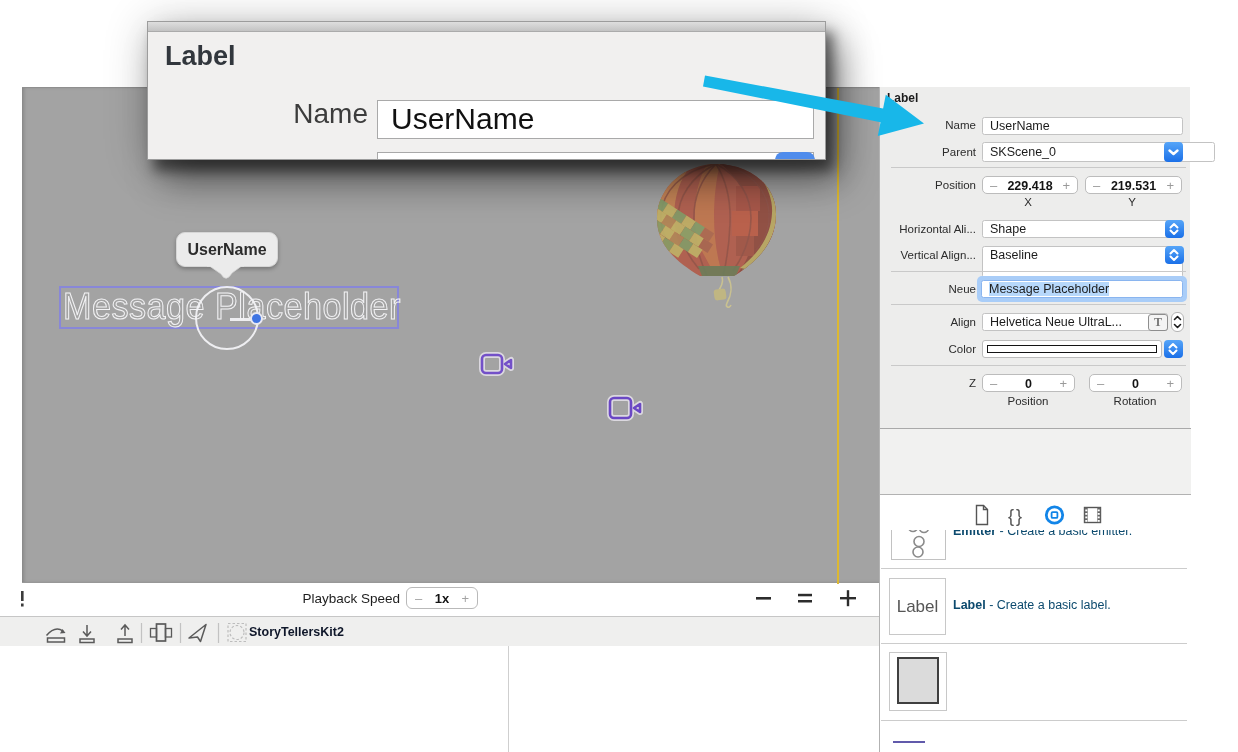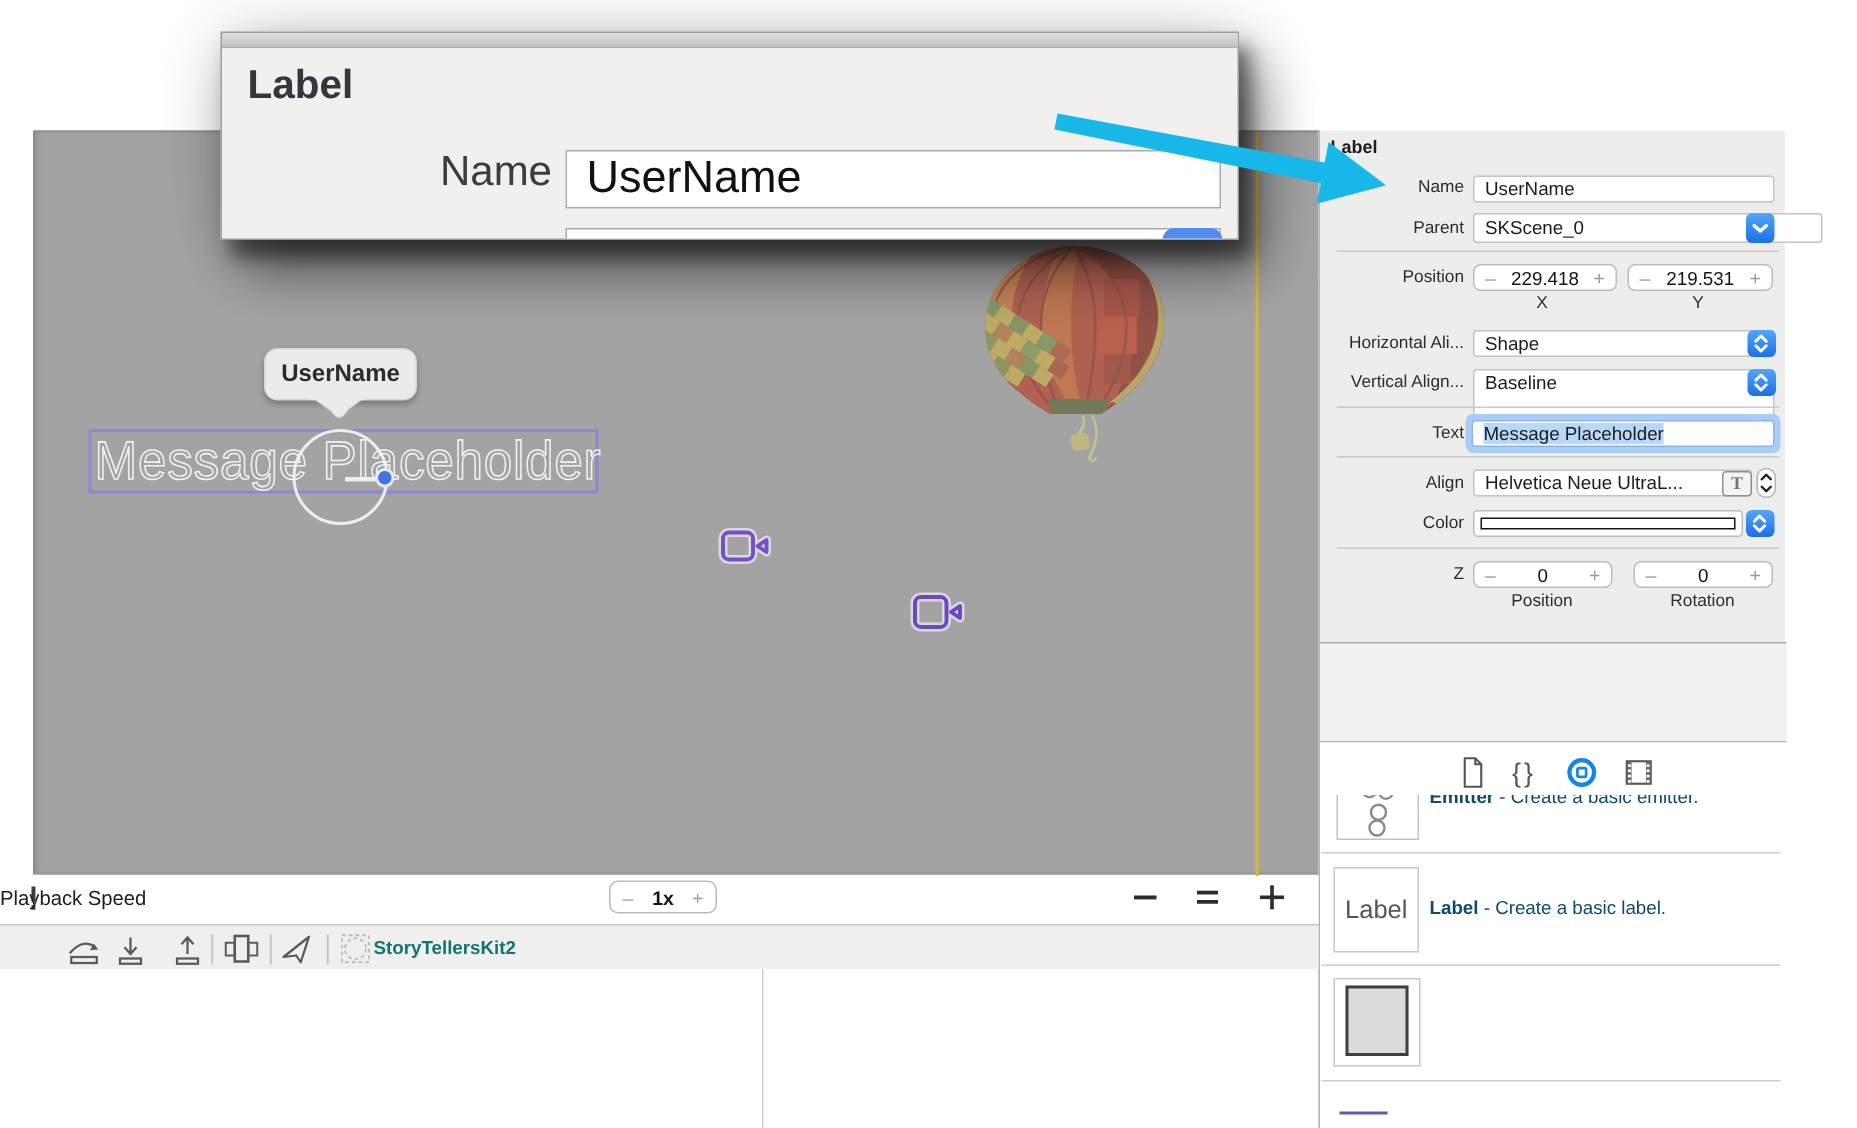--- a/index.html
+++ b/index.html
@@ -34,40 +34,40 @@
   #plabel{left:17px;top:19px;font-size:27px;font-weight:bold;color:#32373d;}
   #pname{left:128px;top:76px;width:92px;text-align:right;font-size:28px;color:#3c3c3c;}
   #pfield1{left:229px;top:78px;width:437px;height:39px;background:#fff;
            border:1.5px solid #a9a9a9;box-sizing:border-box;
            font-size:30px;color:#111;line-height:36px;padding-left:13px;}
   #pfield2{left:229px;top:130px;width:437px;height:30px;background:#fff;
            border:1.5px solid #a9a9a9;box-sizing:border-box;}
   #pbtn2{left:627px;top:130px;width:40px;height:30px;background:#4f8cec;border-radius:8px;}
   
   #playbar{left:0;top:584px;width:879px;height:32px;background:#fff;}
-  #pbspeed{left:0px;top:7px;width:400px;text-align:left;font-size:13.5px;color:#1d1d1d;}
+  #pbspeed{left:0px;top:7px;width:400px;text-align:right;font-size:13.5px;color:#1d1d1d;}
   #pbstep{left:406px;top:3px;width:72px;height:22px;border:1px solid #b9b9b9;border-radius:6px;
           box-sizing:border-box;background:#fff;font-size:13px;}
   #zoomctl{left:740px;top:0px;width:130px;height:32px;}
   #toolbar{left:0;top:616px;width:879px;height:30px;background:#efefee;
            border-top:1px solid #c6c6c6;box-sizing:border-box;}
-  #stk2{left:249px;top:8px;font-size:12.5px;font-weight:bold;color:#0f766e;}
+  #stk2{left:249px;top:8px;font-size:12.5px;font-weight:bold;color:#0f172a;}
   #vline{left:508px;top:646px;width:1px;height:106px;background:#cfcfcf;}
   
   #panel{left:879px;top:87px;width:311px;height:665px;background:#ededec;
          border-left:1px solid #b2b2b2;box-sizing:border-box;}
   .plab{position:absolute;left:0;width:96px;text-align:right;font-size:11.5px;color:#2c2c2c;}
   .pfield{position:absolute;background:#fff;border:1px solid #c3c3c3;border-radius:2.5px;
           box-sizing:border-box;font-size:12.5px;color:#1c1c1c;padding-left:7px;}
   .sep{position:absolute;left:11px;width:295px;height:1px;background:#c9c9c9;}
   .stepper{position:absolute;background:#fff;border:1px solid #bcbcbc;border-radius:5px;
            box-sizing:border-box;font-size:12.5px;color:#141414;}
   .stepper .m{position:absolute;left:7px;top:1px;color:#9a9a9a;font-size:13px;}
   .stepper .p{position:absolute;right:7px;top:1px;color:#9a9a9a;font-size:13px;}
-  .stepper .v{position:absolute;left:0;right:0;top:2px;text-align:center;font-weight:normal;}
+  .stepper .v{position:absolute;left:0;right:0;top:2px;text-align:center;font-weight:bold;}
   .bluebtn{position:absolute;width:19px;border-radius:4px;
            background:linear-gradient(#56a5f8,#1b70e8);}
   .axlab{position:absolute;font-size:11.5px;color:#2c2c2c;text-align:center;}
   #libhead{font-weight:bold;font-size:12px;color:#1c1c1c;left:7px;top:4px;}
   .libsep{position:absolute;left:1px;width:306px;height:1px;background:#cccccc;}
   .libtext{position:absolute;left:73px;font-size:12.5px;color:#0c4a6e;line-height:19px;}
 </style>
 </head>
 <body>
 
@@ -209,21 +209,21 @@
     </div>
     <div class="plab" style="top:162px">Vertical Align...</div>
     <div class="pfield" style="left:102px;top:159px;width:201px;height:32px;line-height:16px">Baseline</div>
     <div class="bluebtn" style="left:285px;top:159px;height:18px">
       <svg width="18" height="18">
         <path d="M5.5 7.5 L9 4 L12.5 7.5 M5.5 10.5 L9 14 L12.5 10.5" stroke="#fff" stroke-width="2" fill="none" stroke-linecap="round" stroke-linejoin="round"></path>
       </svg>
     </div>
     <div class="sep" style="top:184px"></div>
 
-    <div class="plab" style="top:196px">Text</div>
+    <div class="plab" style="top:196px">Neue</div>
     <div class="abs" style="left:97px;top:189px;width:210px;height:26px;background:#a9cdf8;border-radius:5px"></div>
     <div class="pfield" style="left:101px;top:193px;width:202px;height:18px;line-height:16px;border-color:#8ab5ef">
       <span style="background:#b7d8fb">Message Placeholder</span></div>
     <div class="sep" style="top:217px"></div>
 
     <div class="plab" style="top:229px">Align</div>
     <div class="pfield" style="left:102px;top:226px;width:186px;height:18px;line-height:16px">Helvetica Neue UltraL...</div>
     <div class="abs" style="left:268px;top:227px;width:18px;height:15px;border:1.8px solid #8e8e8e;border-radius:3px;background:#f4f4f4;text-align:center;font-family:'Liberation Serif',serif;font-weight:bold;font-size:12px;color:#777;line-height:14px">T</div>
     <div class="abs" style="left:291px;top:225px;width:13px;height:20px;background:#fff;border:1px solid #b5b5b5;border-radius:6px;box-sizing:border-box">
       <svg width="11" height="18">

